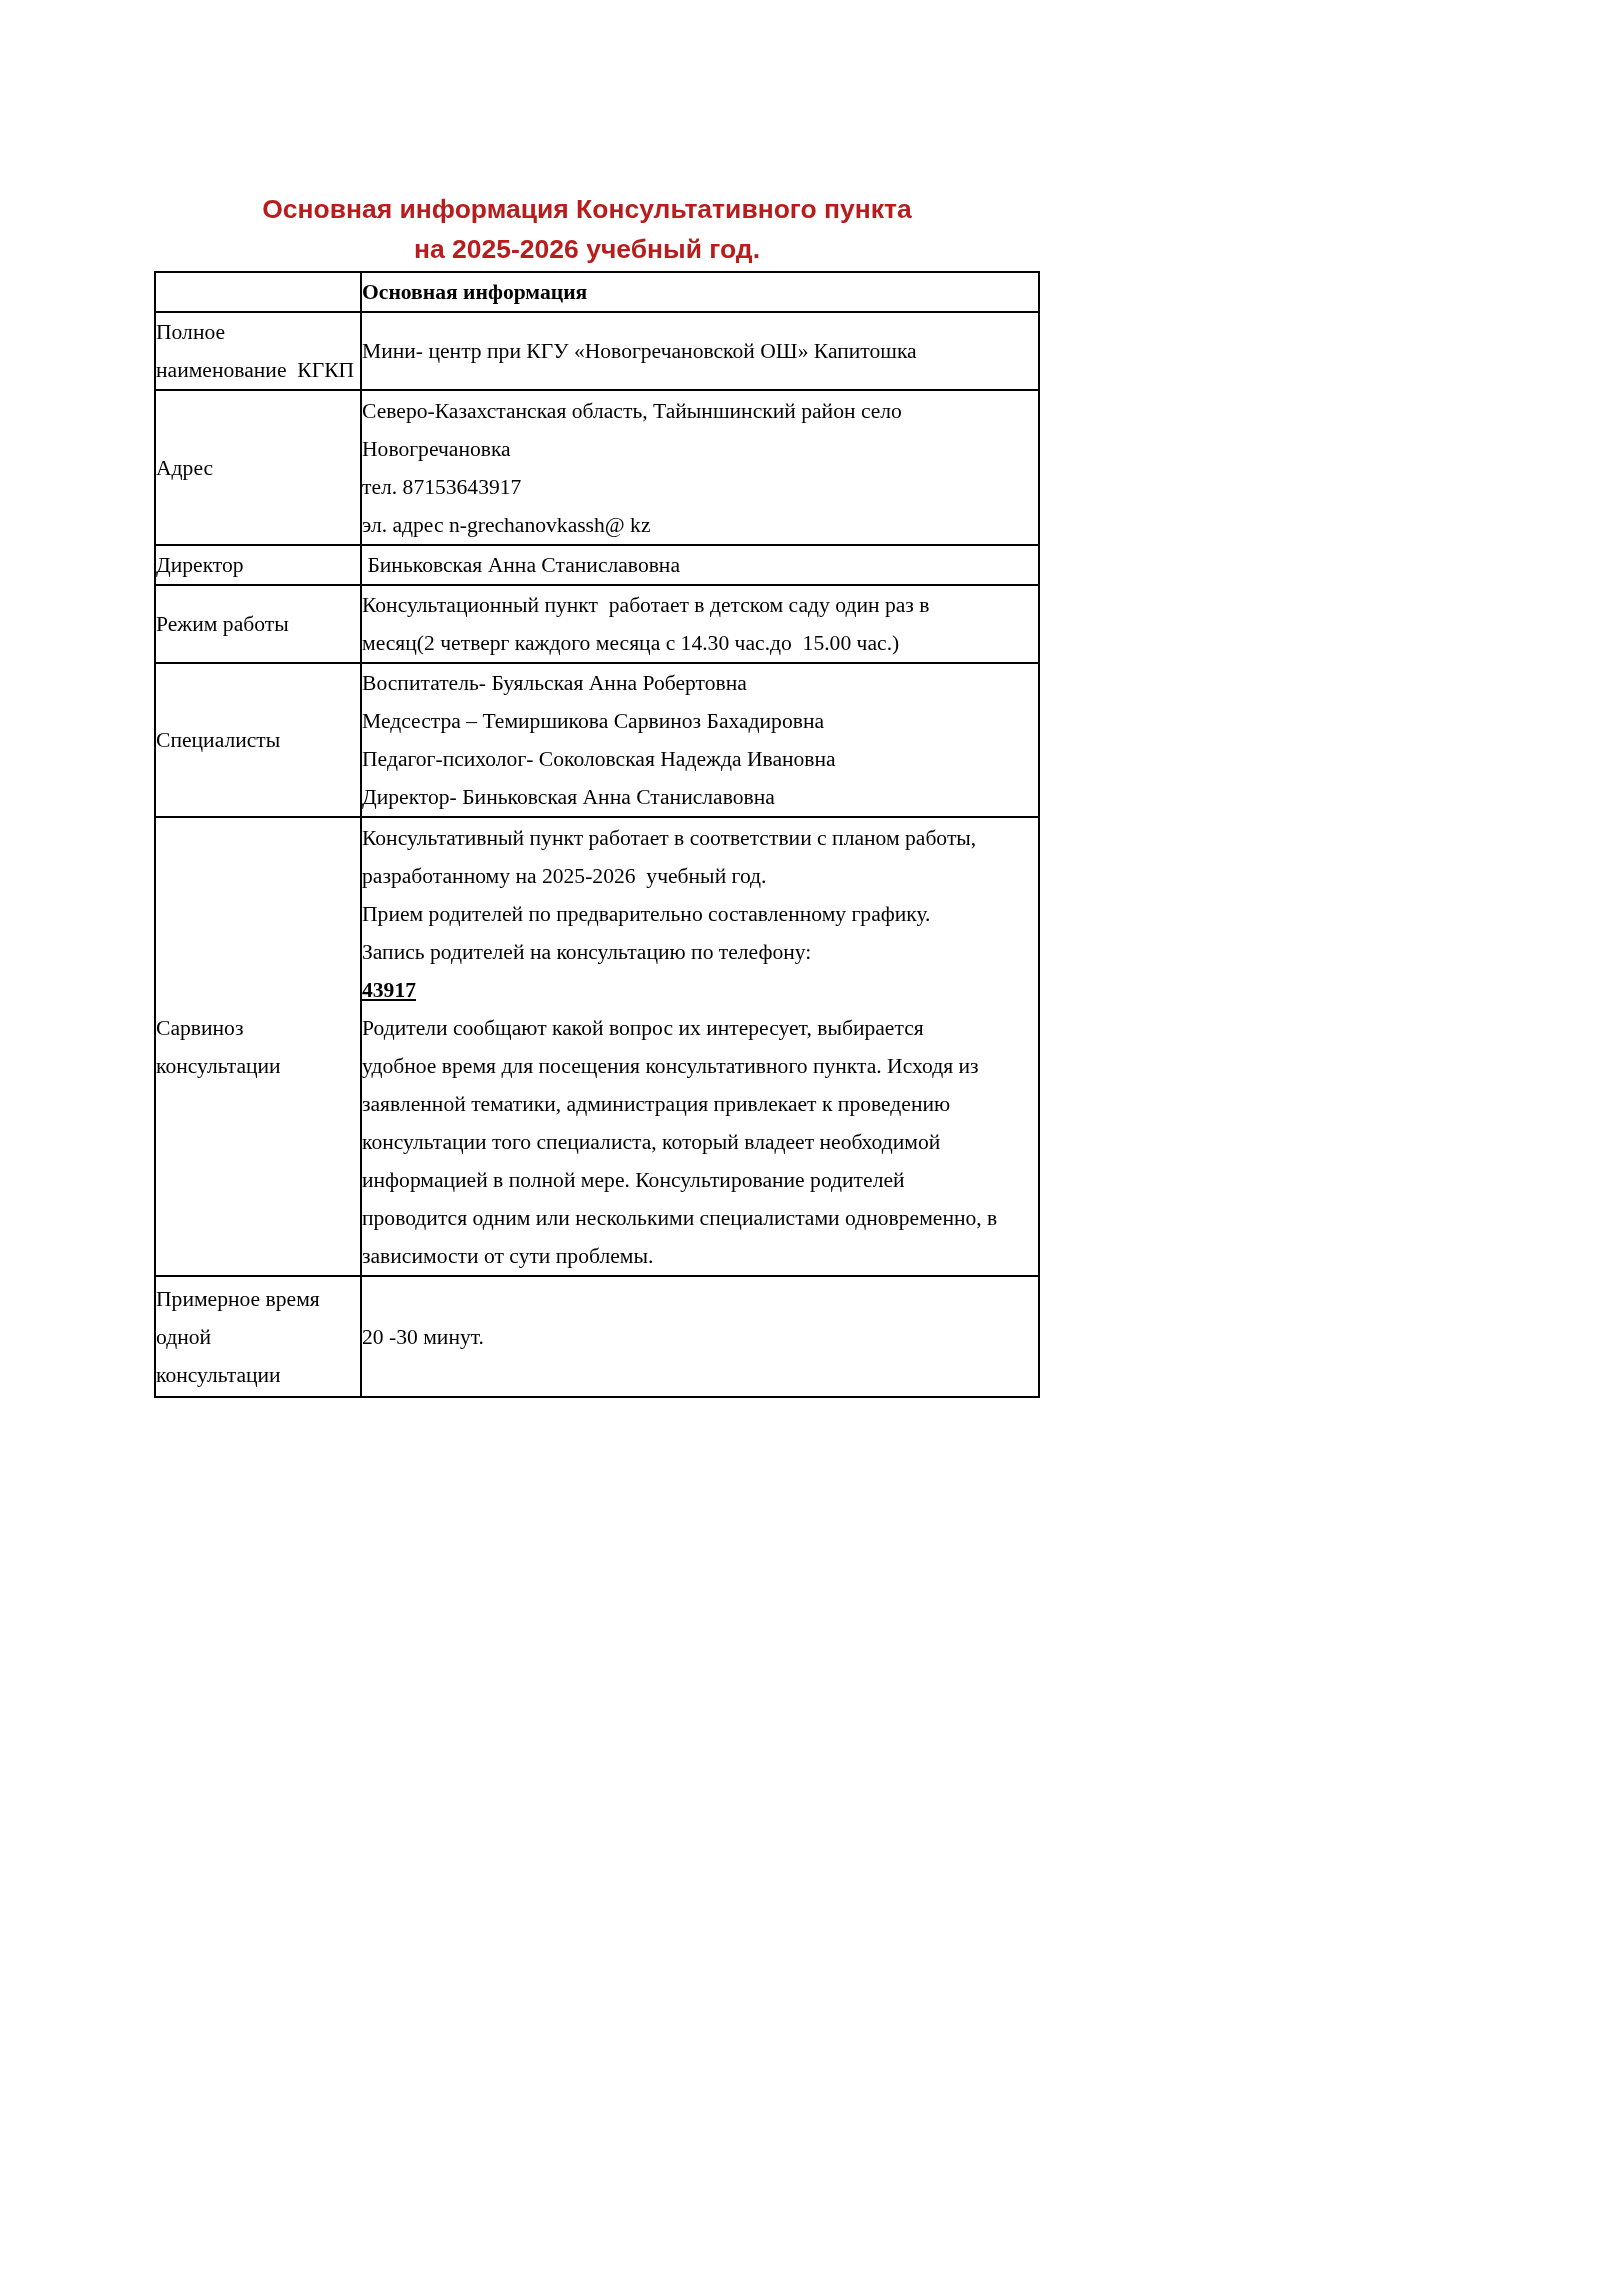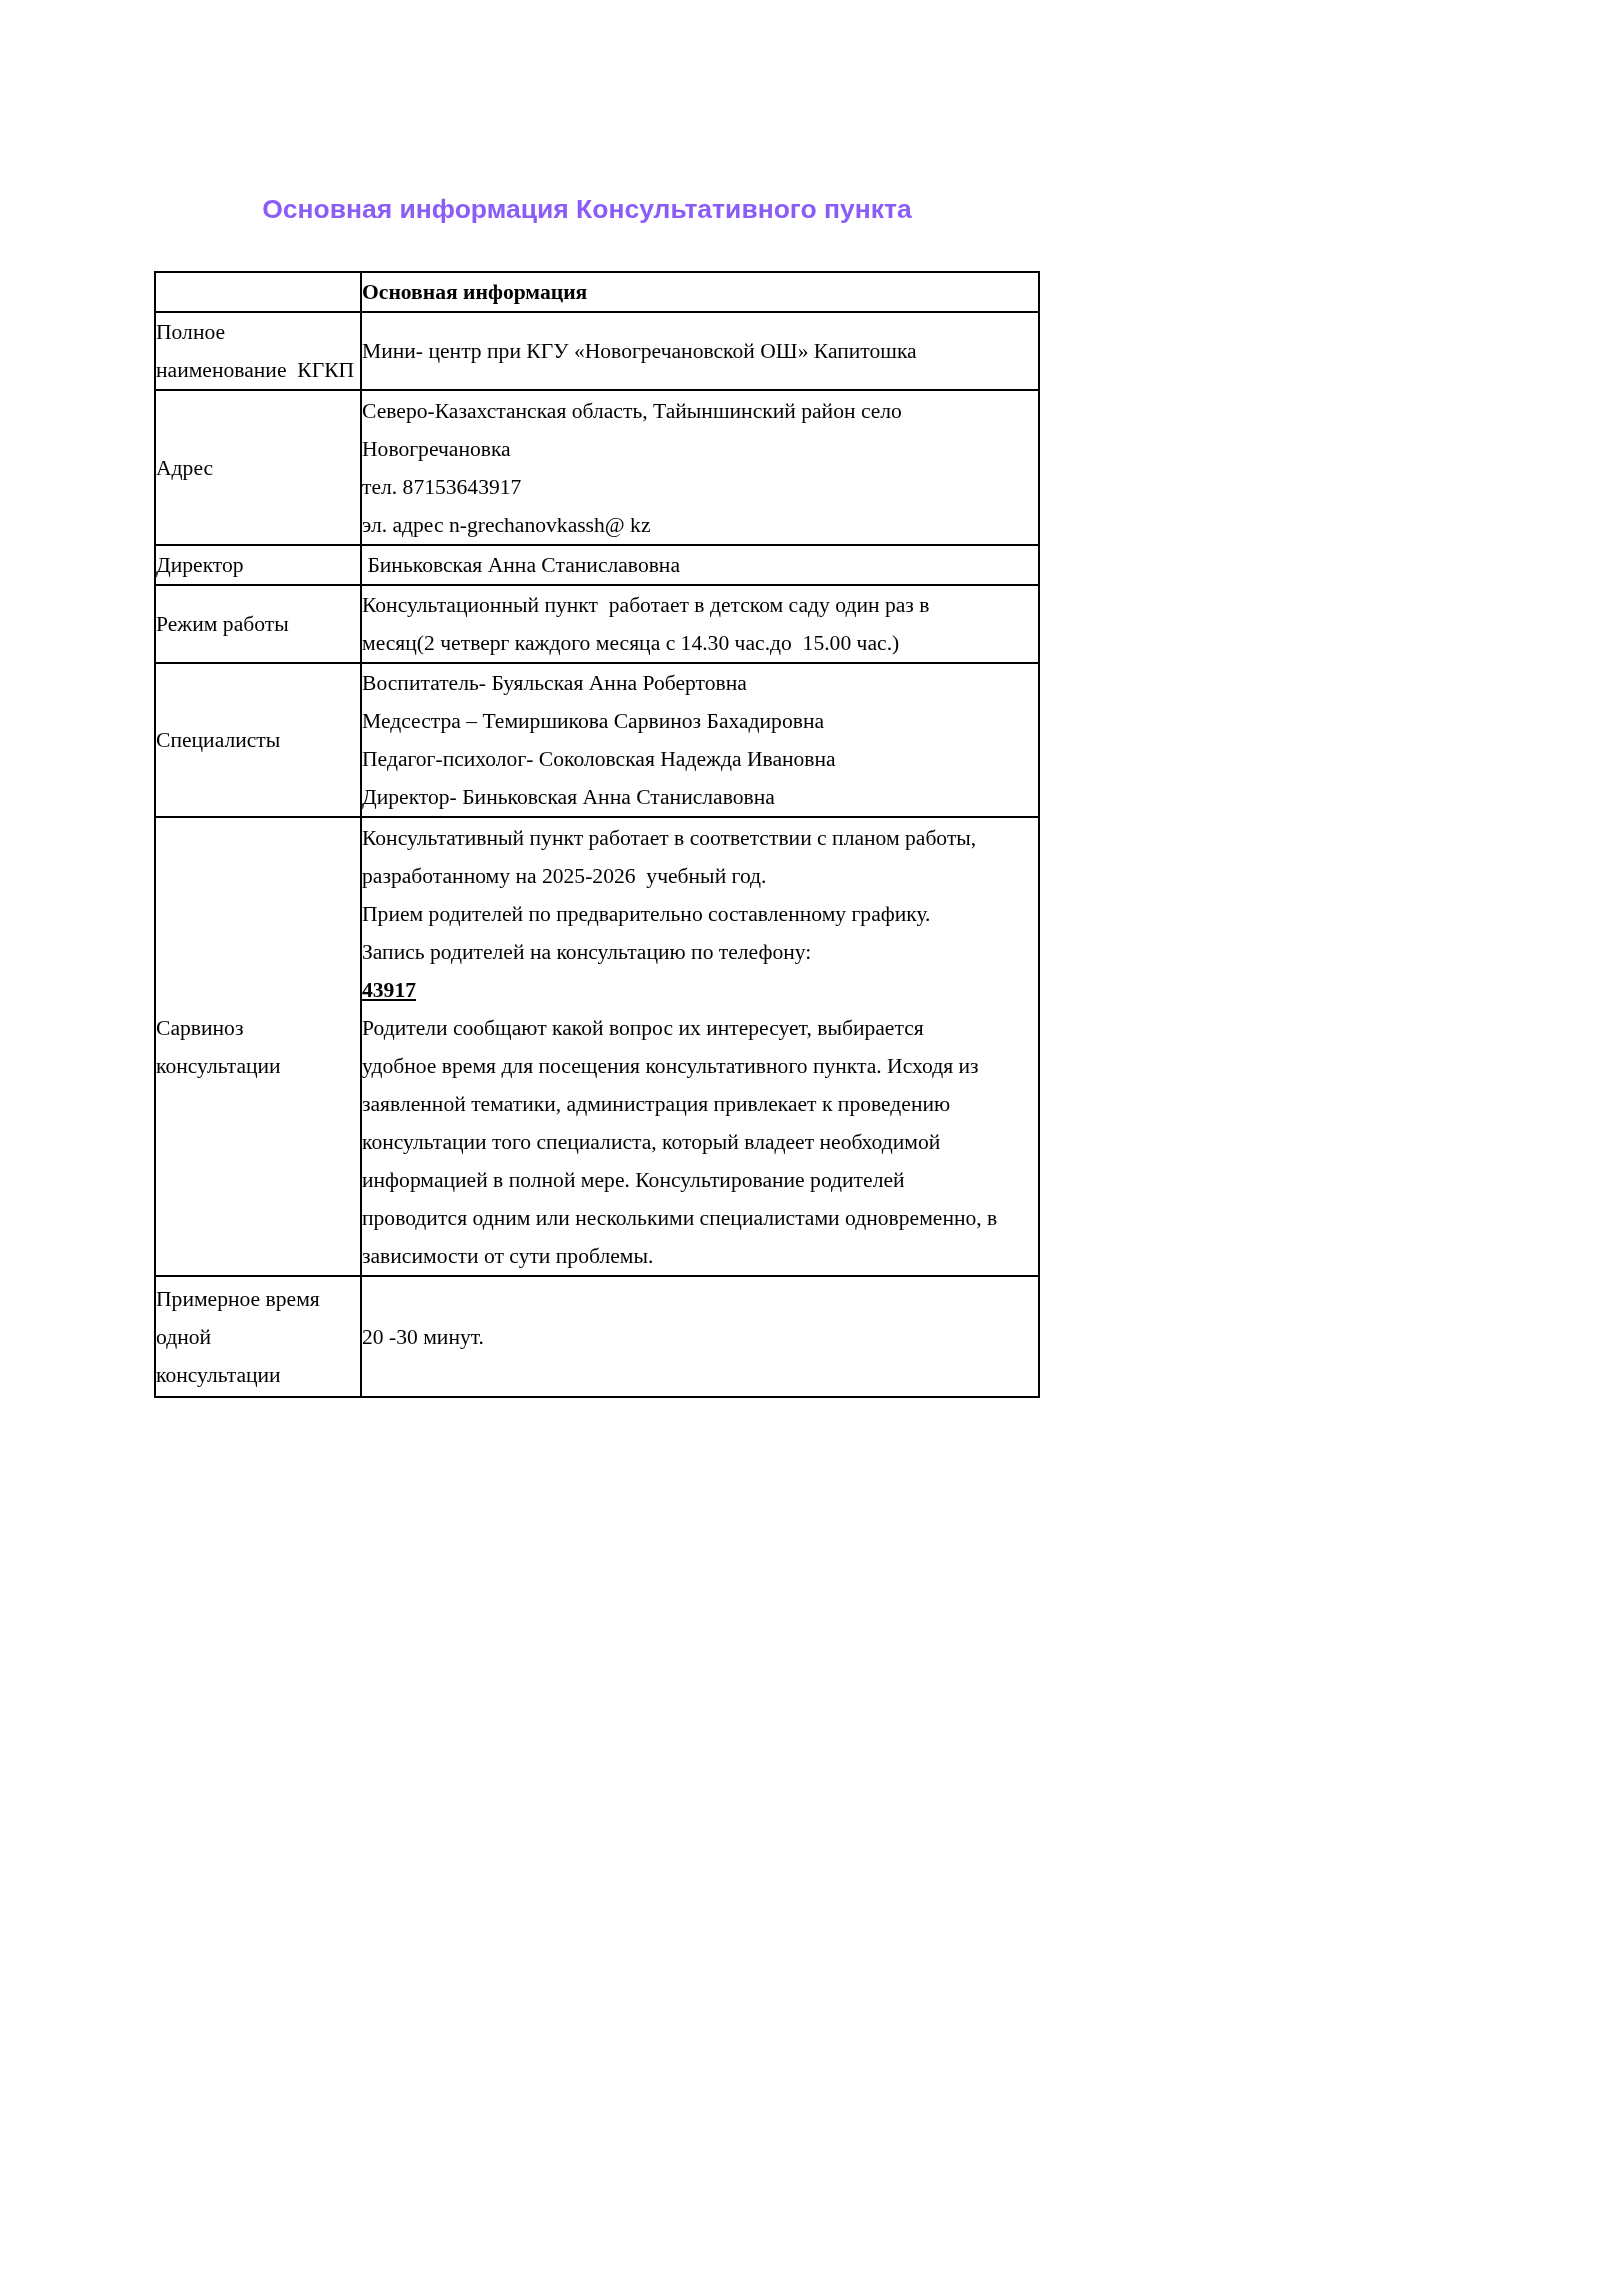--- a/index.html
+++ b/index.html
@@ -46,22 +46,23 @@
   td.header-cell { font-weight: bold; font-size: 23.5px; }
   .ln { white-space: pre; }
   .phone {
     font-weight: bold;
     text-decoration: underline;
   }
 </style>
 </head>
 <body>
 
-<div class="doc-title" style="color: #8b5cf6;">
+<div class="doc-title" style="color: #b91c1c;">
   <div>Основная информация Консультативного пункта</div>
+  <div>на 2025-2026 учебный год.</div>
 </div>
 
 <table class="info-table">
   <tbody>
     <tr style="height:39px;padding-left:20px;">
       <td class="label-cell"></td>
       <td class="value-cell header-cell">Основная информация</td>
     </tr>
   <tr style="height: 78px;">
         <td class="label-cell">

